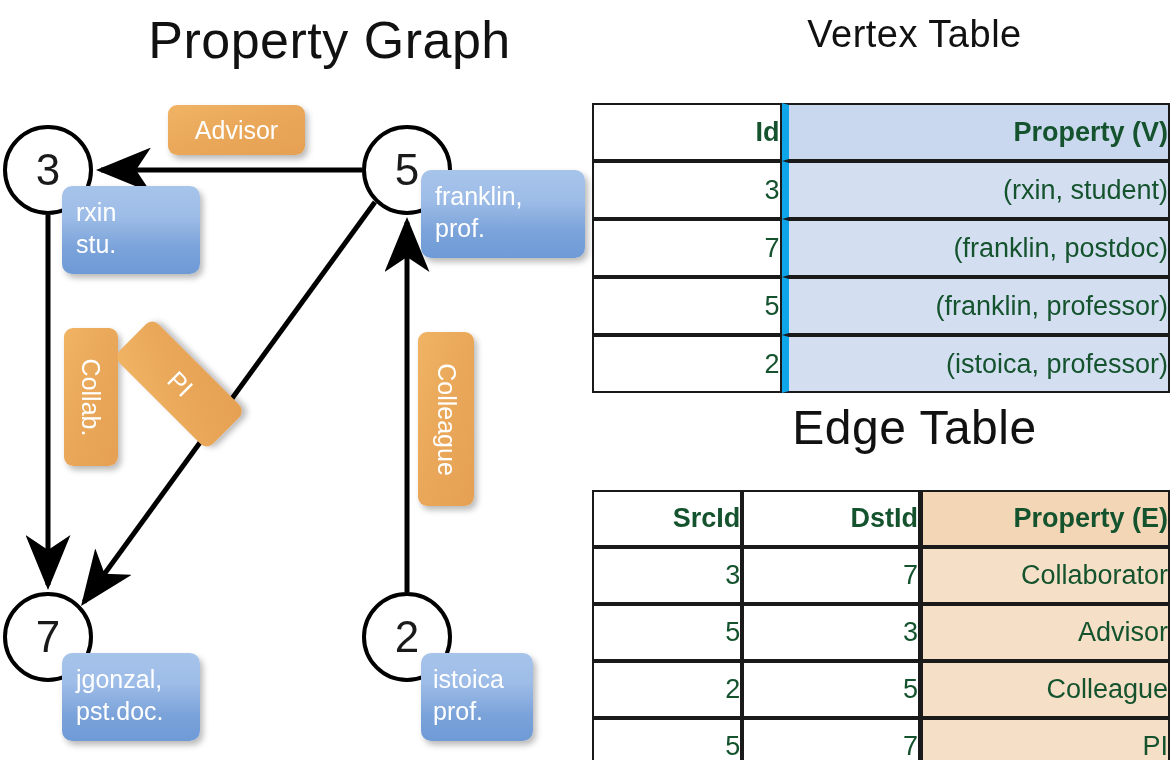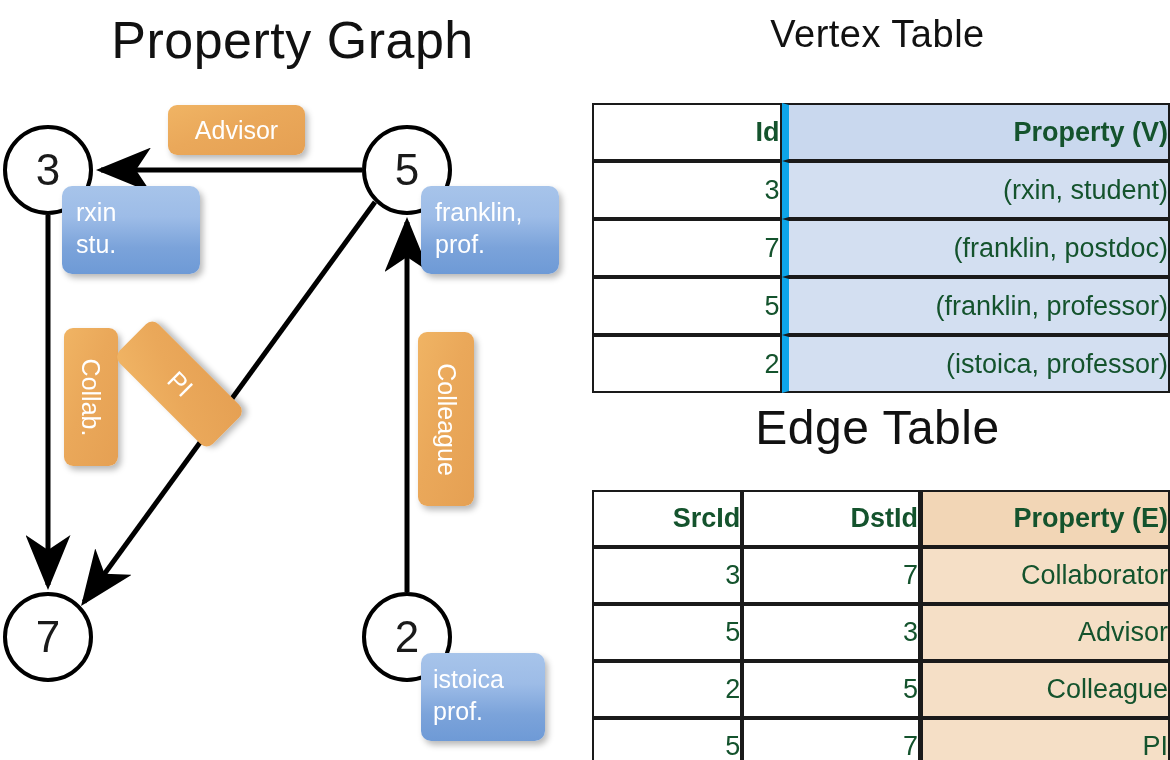--- a/index.html
+++ b/index.html
@@ -17,20 +17,21 @@
   }
 
   
   .title {
     position: absolute;
     font-family: "Liberation Sans", sans-serif;
     font-weight: 300;
     letter-spacing: 0.5px;
     color: #111111;
     white-space: nowrap;
+    padding-left: 37px;
   }
   #title-property-graph {
     left: 0; top: 10px; width: 585px;
     text-align: center;
     font-size: 52px;
     line-height: 60px;
   }
   #title-vertex-table {
     left: 585px; top: 6px; width: 585px;
     text-align: center;
@@ -187,23 +188,25 @@
     <line x1="407" y1="592" x2="407" y2="222" stroke="#000000" stroke-width="5" marker-end="url(#arrowhead)"></line>
   </svg>
 
   <div class="node" style="left:3px; top:125px;">3</div>
   <div class="node" style="left:362px; top:125px;">5</div>
   <div class="node" style="left:3px; top:592px;">7</div>
   <div class="node" style="left:362px; top:592px;">2</div>
 
   <div class="prop-box" style="left:62px;  top:186px; width:138px; height:88px;">rxin
 stu.</div>
-  <div class="prop-box" style="left:421px; top:186px; width:138px; height:88px;">franklin,
+  <div class="prop-box" style="left:421px; top:170px; width:164px; height:88px;">franklin,
 prof.</div>
-  <div class="prop-box" style="left:421px; top:653px; width:124px; height:88px;padding-left:12px;">istoica
+  <div class="prop-box" style="left:62px;  top:653px; width:138px; height:88px;">jgonzal,
+pst.doc.</div>
+  <div class="prop-box" style="left:421px; top:653px; width:112px; height:88px;padding-left:12px;">istoica
 prof.</div>
 
   <div class="edge-label" style="left:168px; top:105px; width:137px; height:50px;">
     <span>Advisor</span>
   </div>
 
   <div class="edge-label vertical" style="left:64px; top:328px; width:54px; height:138px;">
     <span>Collab.</span>
   </div>
 

